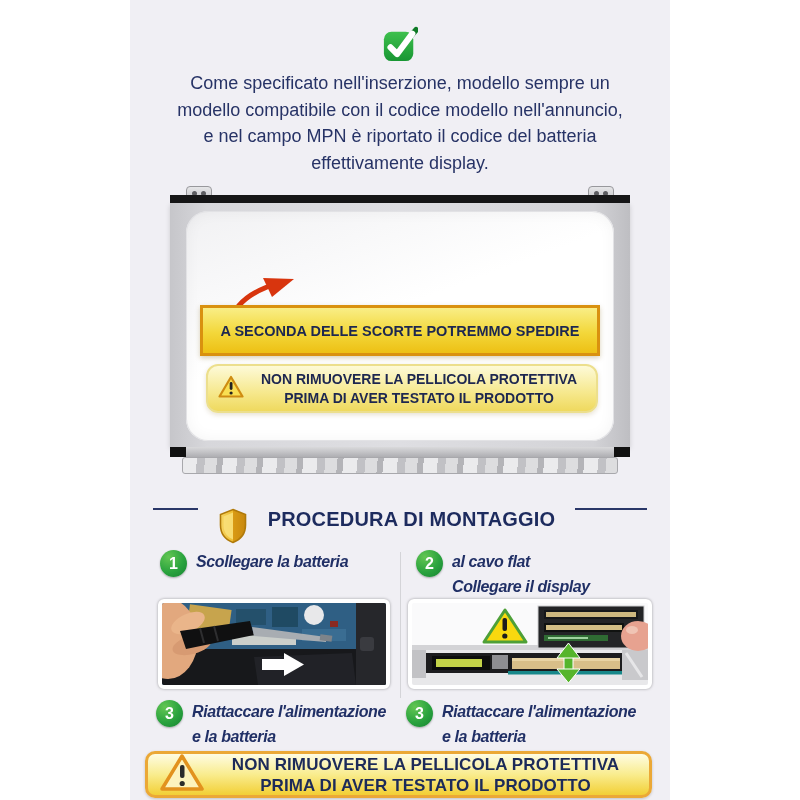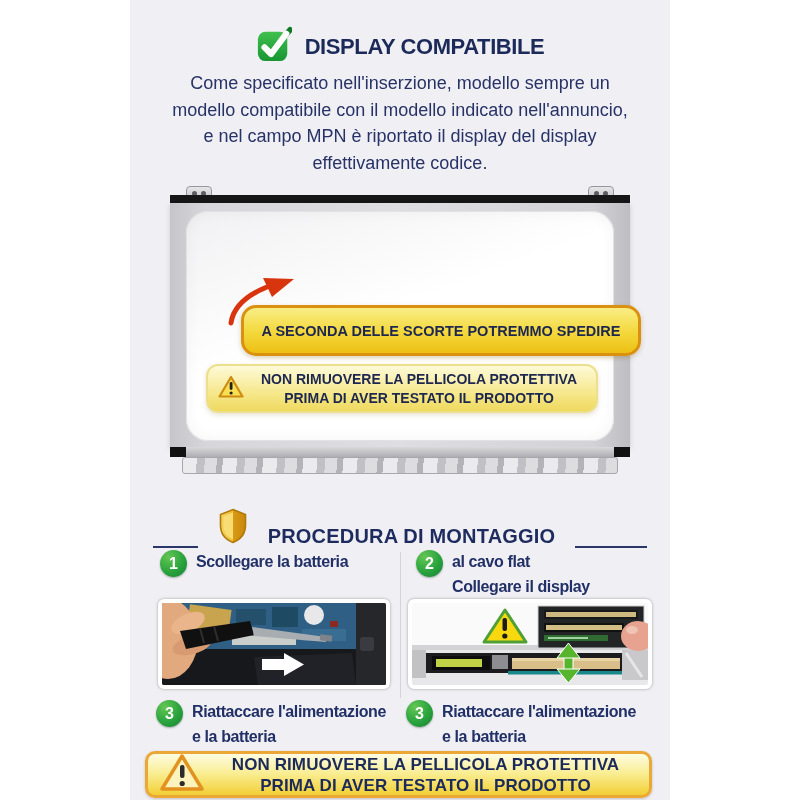--- a/index.html
+++ b/index.html
@@ -24,56 +24,56 @@
   .bracket .hole { position:absolute; top:4px; width:5px; height:5px; border-radius:50%; background:#5d5d61; }
   .hole-a { left:5px; } .hole-b { left:14px; }
   .panel-topbar { position:absolute; top:10px; left:0; width:460px; height:8px; background:#161617; }
   .panel-body { position:absolute; top:18px; left:0; width:460px; height:244px;
     background:linear-gradient(90deg,#c6c6ca,#d7d7db 8%,#dedee2 50%,#d3d3d7 92%,#bebec2);
     box-shadow:0 2px 5px rgba(0,0,0,0.15); }
   .panel-screen { position:absolute; top:26px; left:16px; width:428px; height:230px;
     background:linear-gradient(160deg,#f1f1f3,#ffffff 45%); border-radius:22px;
     box-shadow: inset 0 0 0 1px #e2e2e5, inset 0 0 16px rgba(0,0,0,0.05); }
   .stock-banner { position:absolute; left:30px; top:120px; width:400px; height:51px; box-sizing:border-box;
-    border:3px solid #d9910f; border-radius:15px;
+    border:3px solid #d9910f; border-radius:0;
     background:linear-gradient(180deg,#f9ee86,#f3d73a 55%,#edc014);
     display:flex; flex-direction:column; justify-content:center; text-align:center;
     font-size:14.5px; font-weight:bold; color:#1d2750; line-height:20px;
-    box-shadow:0 2px 5px rgba(120,90,0,0.28);margin-left:41px; }
+    box-shadow:0 2px 5px rgba(120,90,0,0.28); }
   .film-banner { position:absolute; left:36px; top:179px; width:392px; height:49px; box-sizing:border-box;
     border:2px solid #ecdf8d; border-radius:12px;
     background:linear-gradient(180deg,#fdfad8,#f6e88c 60%,#efd95e);
     display:flex; align-items:center; padding:0 10px; gap:8px;
     box-shadow:0 2px 5px rgba(120,90,0,0.18); }
   .film-banner .txt { flex:1; text-align:center; font-size:14px; font-weight:bold; color:#1d2750; line-height:19px; }
   .red-arrow { position:absolute; left:45px; top:86px; }
   .panel-bottombar { position:absolute; top:262px; left:0; width:460px; height:10px; background:linear-gradient(#d9d9db,#aeaeb2); }
   .panel-bottombar .end { position:absolute; top:0; width:16px; height:10px; background:#111; }
   .end-l { left:0; } .end-r { right:0; }
   .foil { position:absolute; top:272px; left:12px; width:436px; height:17px; border-radius:3px;
     background:repeating-linear-gradient(95deg,#ebebed 0 14px,#c1c1c5 14px 22px,#dddddf 22px 34px,#b4b4b8 34px 40px);
     border:1px solid #a8a8ac; box-sizing:border-box; }
 
   
-  .proc-heading { position:absolute; top:508px; left:0; width:100%; height:40px; display:flex; align-items:flex-end; justify-content:center; gap:20px; }
+  .proc-heading { position:absolute; top:508px; left:0; width:100%; height:40px; display:flex; align-items:flex-start; justify-content:center; gap:20px; }
   .hline { height:2px; background:#2a3768; }
   .hline-l { width:45px; } .hline-r { width:72px; }
   .proc-title { font-size:20px; font-weight:bold; color:#1d2b5e; letter-spacing:0.2px; }
 
   
   .step { position:absolute; display:flex; gap:9px; align-items:flex-start; }
   .step-1 { left:30px; top:549px; }
   .step-2 { left:286px; top:549px; }
   .step-3a { left:26px; top:699px; }
   .step-3b { left:276px; top:699px; }
   .badge { width:27px; height:27px; border-radius:50%; flex:0 0 27px; margin-top:1px;
     background:radial-gradient(circle at 32% 26%, #63c653, #2aa33e 55%, #168231);
     color:#ffffff; font-size:16px; font-weight:bold; display:flex; align-items:center; justify-content:center;
     box-shadow:0 1px 2px rgba(0,0,0,0.3); }
-  .step-text { font-size:16px; font-weight:bold; color:#213066; line-height:25px; letter-spacing:-0.4px; white-space:nowrap; }
+  .step-text { font-size:16px; font-weight:bold; color:#213066; line-height:25px; letter-spacing:-0.4px; white-space:nowrap;font-style:italic; }
   .col-divider { position:absolute; left:270px; top:552px; width:1px; height:146px; background:#d4d4d8; }
 
   
   .photo { position:absolute; top:599px; height:90px; background:#ffffff; border:4px solid #ffffff;
     border-radius:6px; box-shadow:0 0 3px rgba(0,0,0,0.35); box-sizing:border-box; overflow:hidden; }
   .photo-left { left:28px; width:232px; }
   .photo-right { left:278px; width:244px; }
 
   
   .footer-banner { position:absolute; left:15px; top:751px; width:507px; height:47px; box-sizing:border-box;
@@ -96,28 +96,27 @@
             <linearGradient id="gc" x1="0" y1="0" x2="0" y2="1">
               <stop offset="0" stop-color="#3ec04d"></stop>
                 <stop offset="1" stop-color="#189633"></stop>
             </linearGradient>
           </defs>
           <rect x="2" y="5" width="31" height="31" rx="8" fill="url(#gc)"></rect>
           <path d="M30,10 L36,3" stroke="#0f7a26" stroke-width="6" stroke-linecap="round" fill="none"></path>
           <path d="M9,21.5 L16,28.5 L32,7" stroke="#ffffff" stroke-width="6.5" fill="none" stroke-linecap="round" stroke-linejoin="round"></path>
         </svg>
       </span>
-      <span class="page-title">DISPLAY COMPATIBILE</span>
     </div>
 
     <div class="intro">
       <div>Come specificato nell'inserzione, modello sempre un</div>
-      <div>modello compatibile con il modello indicato nell'annuncio,</div>
-      <div>e nel campo MPN è riportato il display del display</div>
-      <div>effettivamente codice.</div>
+      <div>modello compatibile con il codice modello nell'annuncio,</div>
+      <div>e nel campo MPN è riportato il codice del batteria</div>
+      <div>effettivamente display.</div>
     </div>
 
     <div class="panel">
       <div class="bracket bracket-left">
         <span class="hole hole-a"></span>
         <span class="hole hole-b"></span>
       </div>
       <div class="bracket bracket-right">
         <span class="hole hole-a"></span>
         <span class="hole hole-b"></span>

